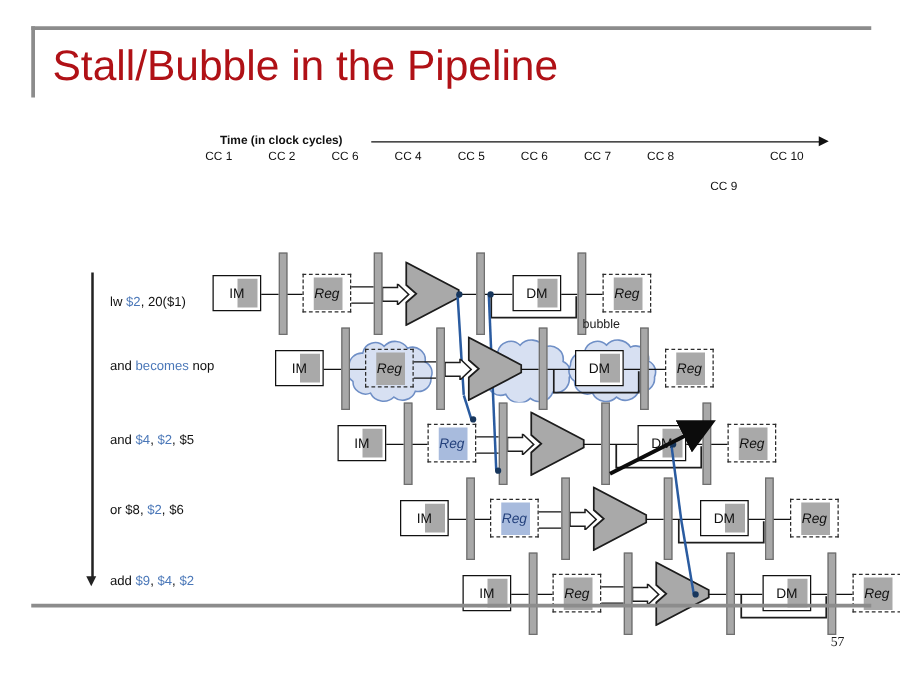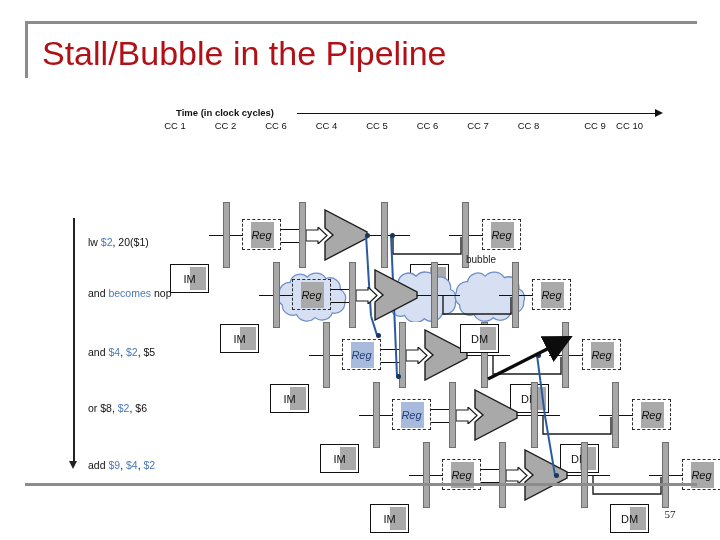--- a/index.html
+++ b/index.html
@@ -56,21 +56,20 @@
   .instr-label{position:absolute;font-size:10.5px;color:#111;white-space:nowrap;}
   .instr-label .reg{color:#4a77b8;}
 
   
   .row{position:absolute;height:74px;}
   .pbar{position:absolute;width:7px;background:#a8a8a8;border:1px solid #6f6f6f;box-sizing:border-box;}
   .wire{position:absolute;height:1.4px;background:#111;}
   .unit{
     position:absolute;width:39px;height:29px;background:#fff;border:1.3px solid #111;
     box-sizing:border-box;
-    margin-top:44px;
   }
   .unit .fill{position:absolute;right:2px;top:2px;width:16px;height:23px;background:#a9a9a9;}
   .unit .ut{
     position:absolute;left:0;top:0;width:100%;height:100%;
     display:flex;align-items:center;justify-content:center;
     font-size:11px;color:#111;
   }
   .regbox{
     position:absolute;width:39px;height:31px;border:1.2px dashed #2b2b2b;box-sizing:border-box;
     background:transparent;
@@ -116,21 +115,21 @@
     <div id="time-arrow"></div>
     <div id="cc-labels">
         <div class="cc-label" style="left: 150px;">CC 1</div>
         <div class="cc-label" style="left: 200.5px;">CC 2</div>
         <div class="cc-label" style="left: 251px;">CC 6</div>
         <div class="cc-label" style="left: 301.5px;">CC 4</div>
         <div class="cc-label" style="left: 352px;">CC 5</div>
         <div class="cc-label" style="left: 402.5px;">CC 6</div>
         <div class="cc-label" style="left: 453px;">CC 7</div>
         <div class="cc-label" style="left: 503.5px;">CC 8</div>
-        <div class="cc-label" style="left: 570px;">CC 9</div>
+        <div class="cc-label" style="left: 554px; margin-top: 24px;">CC 9</div>
         <div class="cc-label" style="left: 604.5px;">CC 10</div>
       </div>
 
     <div id="order-axis"></div>
     <div id="order-arrow"></div>
     <div id="instr-labels">
         <div class="instr-label" style="left: 88px; top: 146px;"><span>lw </span><span class="reg">$2</span><span>, 20($1)</span></div>
         <div class="instr-label" style="left: 88px; top: 197px;"><span>and </span><span class="reg">becomes </span><span>nop</span></div>
         <div class="instr-label" style="left: 88px; top: 256px;"><span>and </span><span class="reg">$4</span><span>, </span><span class="reg">$2</span><span>, </span><span>$5</span></div>
         <div class="instr-label" style="left: 88px; top: 312px;"><span>or $8, </span><span class="reg">$2</span><span>, $6</span></div>

